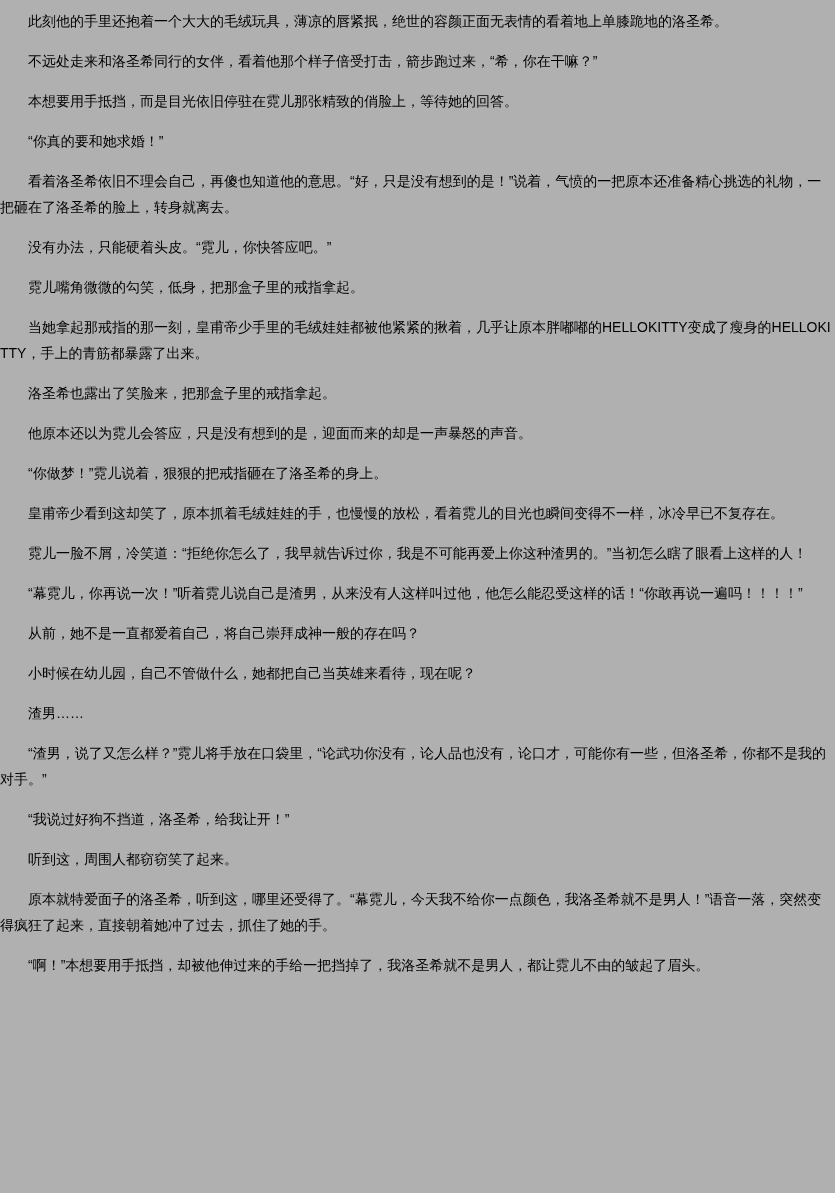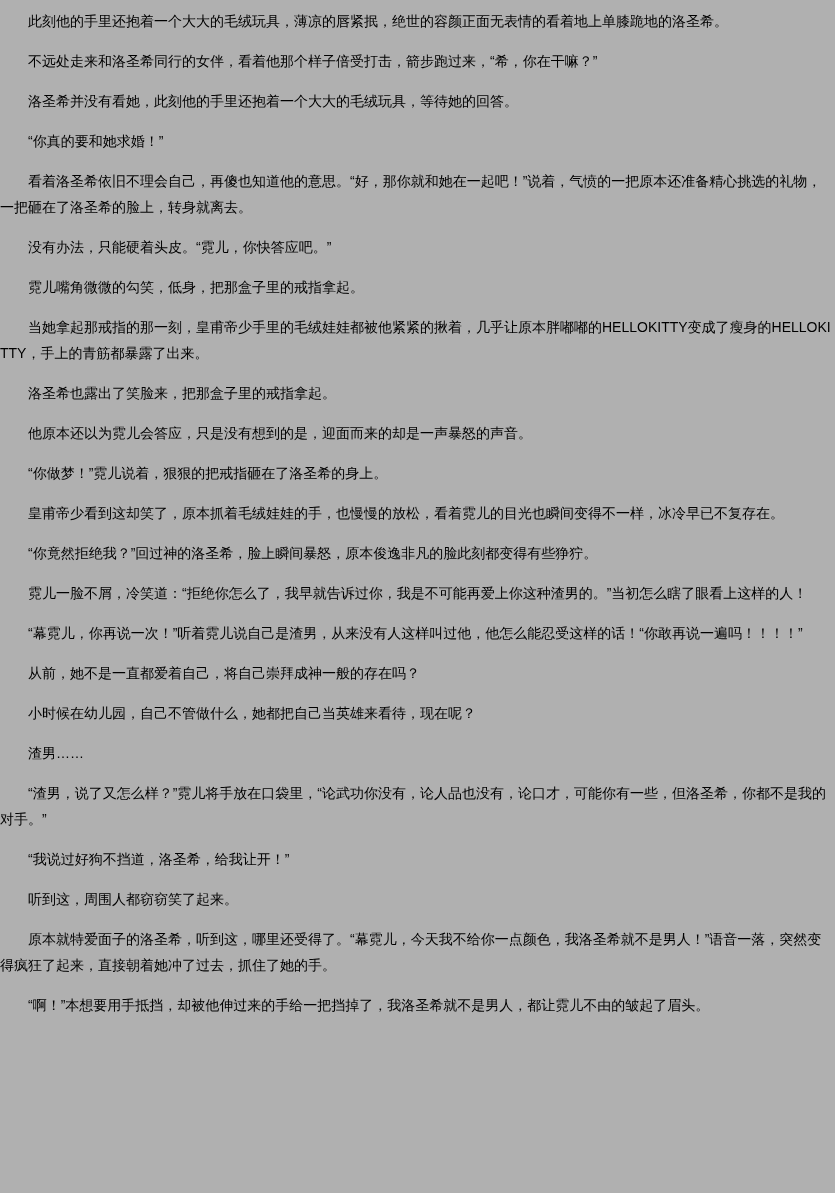--- a/index.html
+++ b/index.html
@@ -35,31 +35,30 @@
     text-align: left;
   }
 </style>
 </head>
 <body style="background-color: rgb(176, 176, 176);">
 
 <div class="page">
   <div class="text-body" style="color: rgb(0, 0, 0);">
       <p class="para">此刻他的手里还抱着一个大大的毛绒玩具，薄凉的唇紧抿，绝世的容颜正面无表情的看着地上单膝跪地的洛圣希。</p>
       <p class="para">不远处走来和洛圣希同行的女伴，看着他那个样子倍受打击，箭步跑过来，“希，你在干嘛？”</p>
-      <p class="para">洛圣希并没有看她，此刻他的手里还抱着一个大大的毛绒玩具，等待她的回答。</p>
+      <p class="para">本想要用手抵挡，而是目光依旧停驻在霓儿那张精致的俏脸上，等待她的回答。</p>
       <p class="para">“你真的要和她求婚！”</p>
-      <p class="para">看着洛圣希依旧不理会自己，再傻也知道他的意思。“好，那你就和她在一起吧！”说着，气愤的一把原本还准备精心挑选的礼物，一把砸在了洛圣希的脸上，转身就离去。</p>
+      <p class="para">看着洛圣希依旧不理会自己，再傻也知道他的意思。“好，只是没有想到的是！”说着，气愤的一把原本还准备精心挑选的礼物，一把砸在了洛圣希的脸上，转身就离去。</p>
       <p class="para">没有办法，只能硬着头皮。“霓儿，你快答应吧。”</p>
       <p class="para">霓儿嘴角微微的勾笑，低身，把那盒子里的戒指拿起。</p>
       <p class="para">当她拿起那戒指的那一刻，皇甫帝少手里的毛绒娃娃都被他紧紧的揪着，几乎让原本胖嘟嘟的HELLOKITTY变成了瘦身的HELLOKITTY，手上的青筋都暴露了出来。</p>
       <p class="para">洛圣希也露出了笑脸来，把那盒子里的戒指拿起。</p>
       <p class="para">他原本还以为霓儿会答应，只是没有想到的是，迎面而来的却是一声暴怒的声音。</p>
       <p class="para">“你做梦！”霓儿说着，狠狠的把戒指砸在了洛圣希的身上。</p>
       <p class="para">皇甫帝少看到这却笑了，原本抓着毛绒娃娃的手，也慢慢的放松，看着霓儿的目光也瞬间变得不一样，冰冷早已不复存在。</p>
-      <p class="para">“你竟然拒绝我？”回过神的洛圣希，脸上瞬间暴怒，原本俊逸非凡的脸此刻都变得有些狰狞。</p>
       <p class="para">霓儿一脸不屑，冷笑道：“拒绝你怎么了，我早就告诉过你，我是不可能再爱上你这种渣男的。”当初怎么瞎了眼看上这样的人！</p>
       <p class="para">“幕霓儿，你再说一次！”听着霓儿说自己是渣男，从来没有人这样叫过他，他怎么能忍受这样的话！“你敢再说一遍吗！！！！”</p>
       <p class="para">从前，她不是一直都爱着自己，将自己崇拜成神一般的存在吗？</p>
       <p class="para">小时候在幼儿园，自己不管做什么，她都把自己当英雄来看待，现在呢？</p>
       <p class="para">渣男……</p>
       <p class="para">“渣男，说了又怎么样？”霓儿将手放在口袋里，“论武功你没有，论人品也没有，论口才，可能你有一些，但洛圣希，你都不是我的对手。”</p>
       <p class="para">“我说过好狗不挡道，洛圣希，给我让开！”</p>
       <p class="para">听到这，周围人都窃窃笑了起来。</p>
       <p class="para">原本就特爱面子的洛圣希，听到这，哪里还受得了。“幕霓儿，今天我不给你一点颜色，我洛圣希就不是男人！”语音一落，突然变得疯狂了起来，直接朝着她冲了过去，抓住了她的手。</p>
       <p class="para">“啊！”本想要用手抵挡，却被他伸过来的手给一把挡掉了，我洛圣希就不是男人，都让霓儿不由的皱起了眉头。</p>

